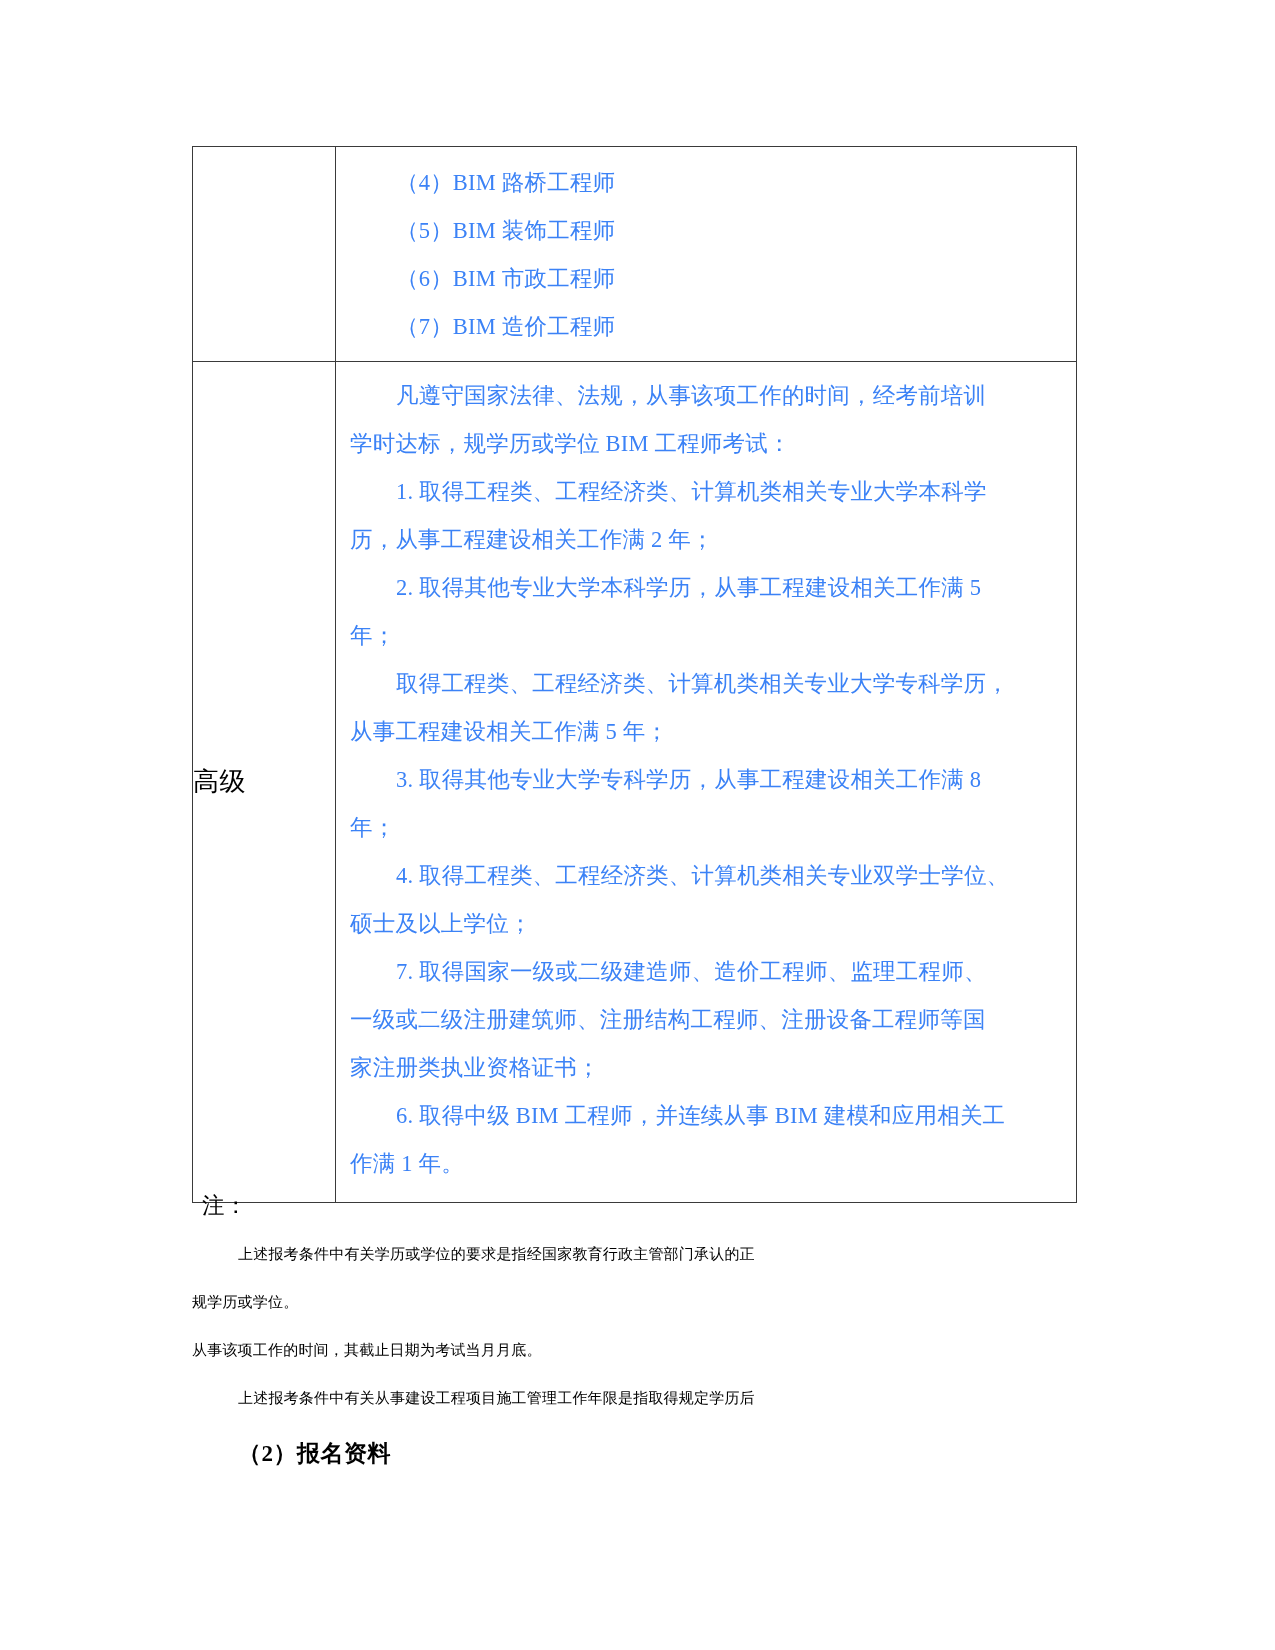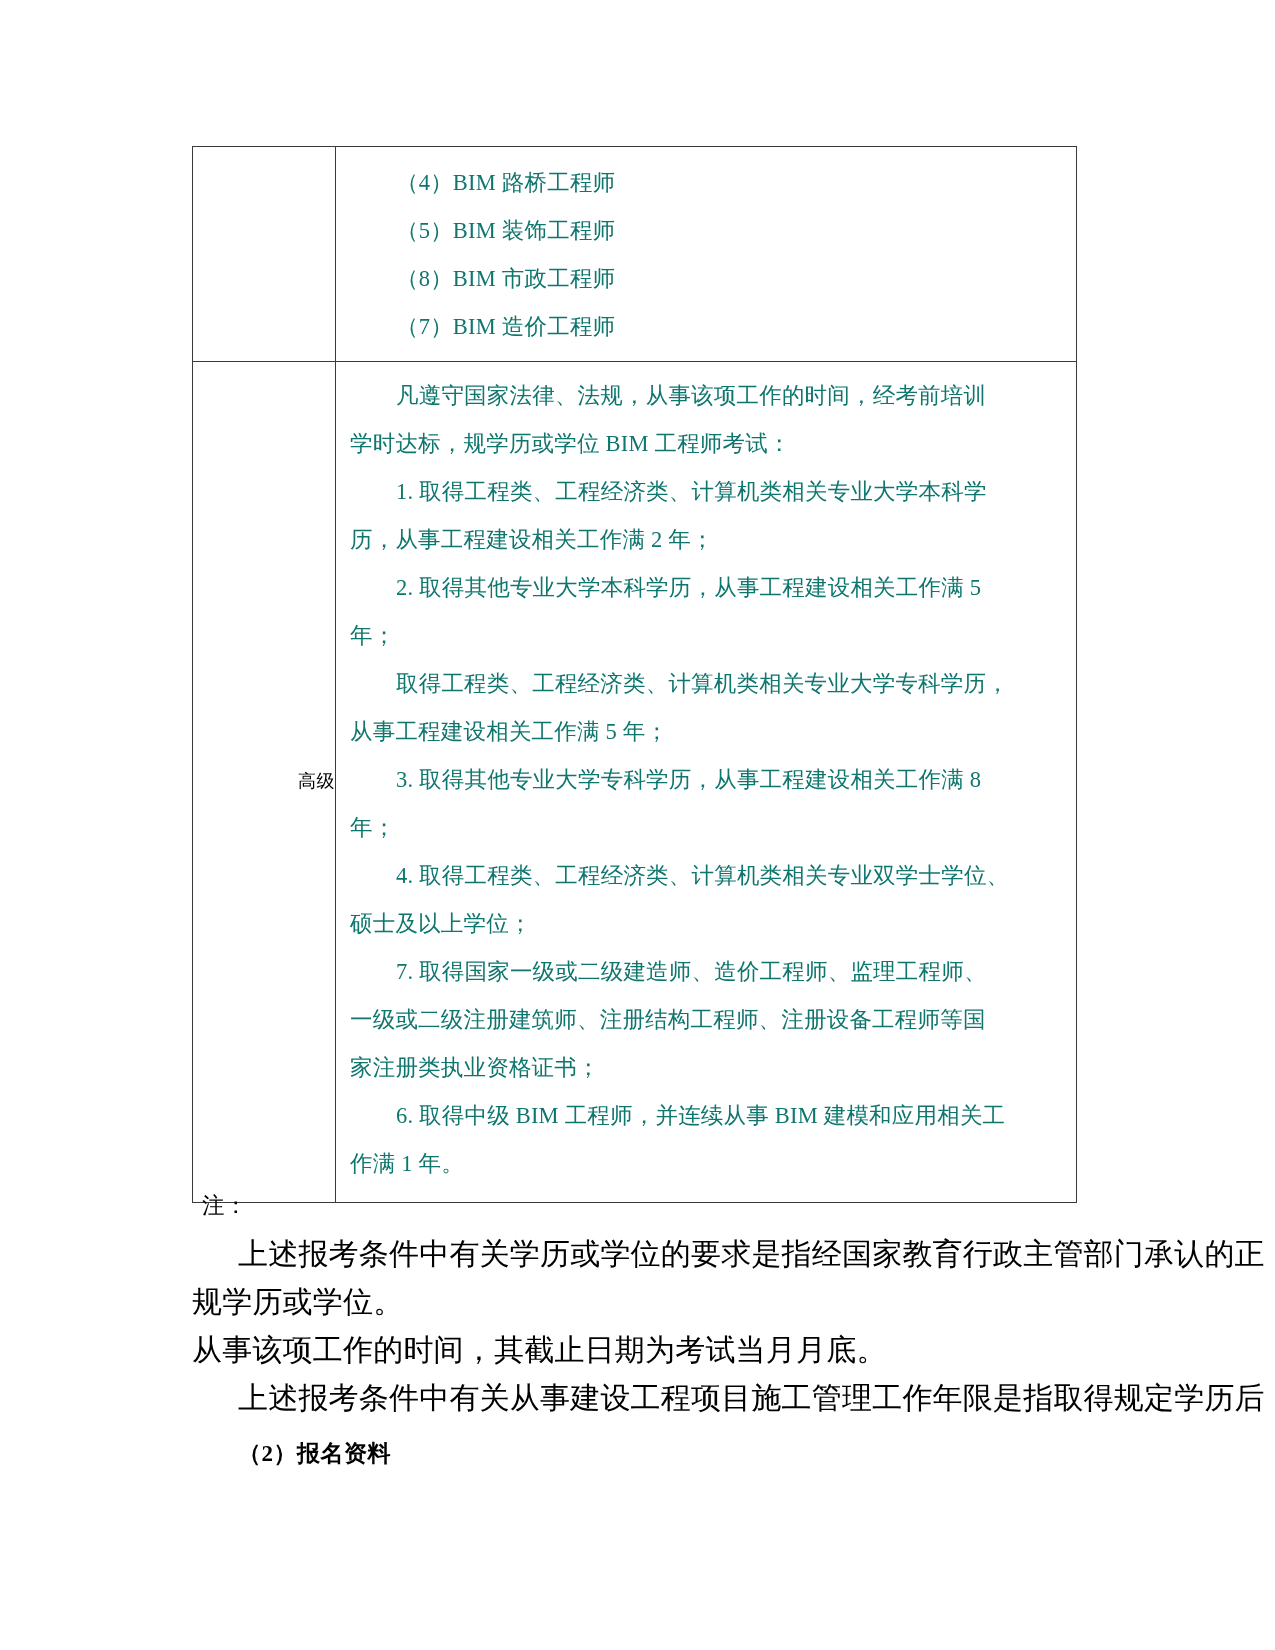--- a/index.html
+++ b/index.html
@@ -40,39 +40,39 @@
     padding: 0;
   }
   .col-level {
     width: 142px;
   }
   .col-body {
     width: 740px;
   }
 
   .level-label {
-    text-align: right;
-    font-size: 18px;
+    text-align: left;
+    font-size: 26px;
     line-height: 1.2;
     letter-spacing: 0.5px;
   }
 
   .cell-body {
     padding: 10px 14px 14px 14px;
   }
   .cell-body.tight {
     padding: 12px 14px 10px 14px;
   }
 
   .doc-line {
     font-size: 22.5px;
     line-height: 48px;
     letter-spacing: 0.2px;
     white-space: nowrap;
-    color: #0f766e;
+    color: #3b82f6;
   }
   .indent-2 {
     text-indent: 46px;
   }
   .indent-list {
     text-indent: 46px;
   }
 
   
   .notes {
@@ -81,21 +81,21 @@
     top: 1182px;
     width: 890px;
   }
   .note-label {
     font-size: 22.5px;
     line-height: 48px;
     text-indent: 10px;
     white-space: nowrap;
   }
   .note-line {
-    font-size: 30px;
+    font-size: 15px;
     line-height: 48px;
     white-space: nowrap;
     letter-spacing: 0.2px;
   }
   .note-line.first {
     text-indent: 46px;
   }
 
   
   .section-heading {
@@ -119,21 +119,21 @@
   <table class="req-table">
     <tbody>
       <tr>
         <td class="col-level">
           <div class="level-label"></div>
         </td>
         <td class="col-body">
           <div class="cell-body tight">
             <div class="doc-line indent-2">（4）BIM 路桥工程师</div>
             <div class="doc-line indent-2">（5）BIM 装饰工程师</div>
-            <div class="doc-line indent-2">（8）BIM 市政工程师</div>
+            <div class="doc-line indent-2">（6）BIM 市政工程师</div>
             <div class="doc-line indent-2">（7）BIM 造价工程师</div>
           </div>
         </td>
       </tr>
       <tr>
         <td class="col-level">
           <div class="level-label">高级</div>
         </td>
         <td class="col-body">
           <div class="cell-body">

